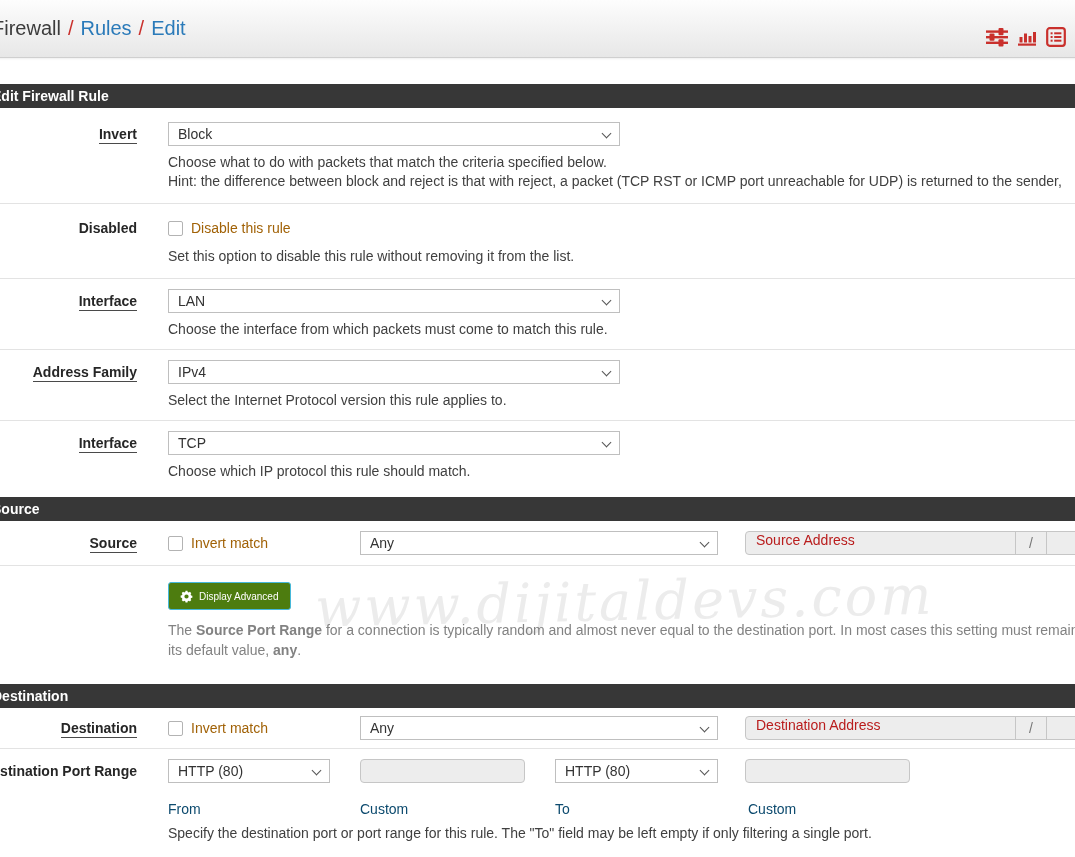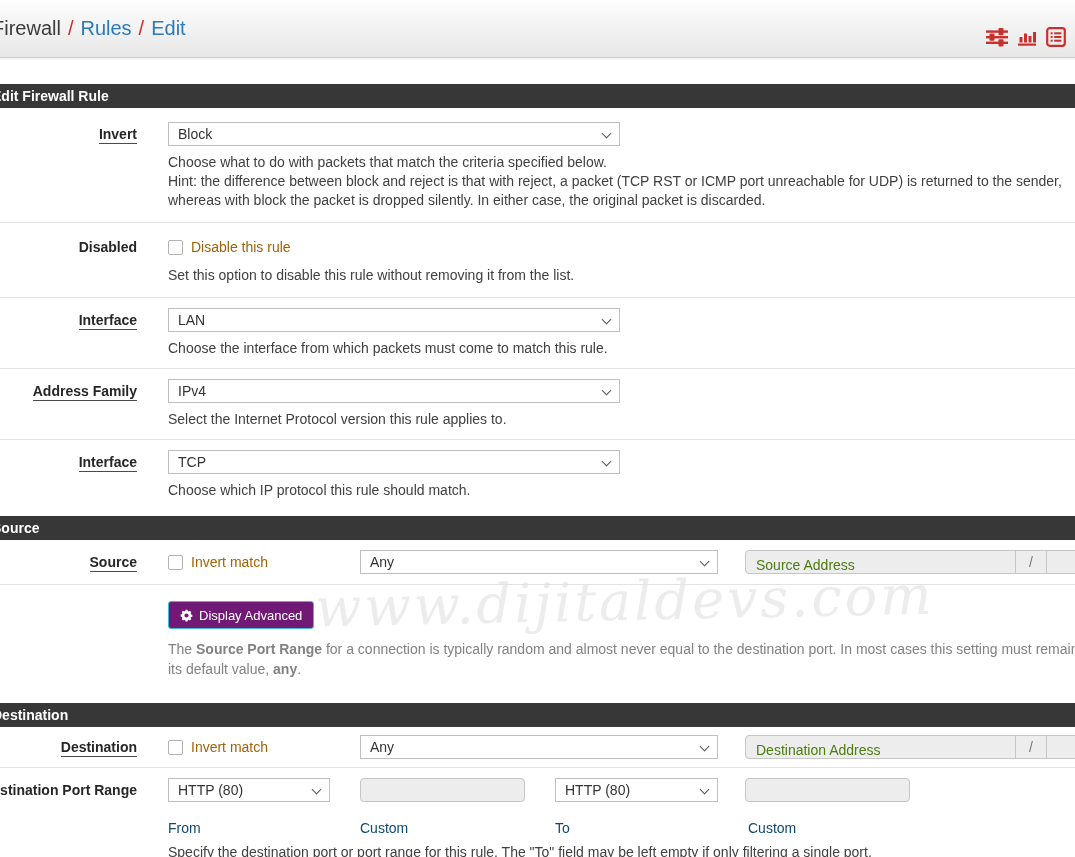--- a/index.html
+++ b/index.html
@@ -69,38 +69,38 @@
     width:13px;height:13px;border:1px solid #b3b3b3;border-radius:2px;background:#fff;
     margin-right:8px;flex:none;cursor:pointer;
   }
   .cb-wrap{width:170px;flex:none}
 
   
   .addr-group{
     margin-left:27px;display:flex;align-items:stretch;height:24px;box-sizing:border-box;
     border:1px solid #c6c6c6;border-radius:4px;background:#ededed;flex:none;
   }
-  .addr-input{width:259px;display:flex;align-items:flex-end;padding-left:10px;color:#4d7c0f;font-size:14px}
+  .addr-input{width:259px;display:flex;align-items:flex-start;padding-left:10px;color:#b91c1c;font-size:14px}
   .addr-slash{width:30px;border-left:1px solid #c6c6c6;display:flex;align-items:center;justify-content:center;color:#777;font-size:14px}
   .addr-mask{width:62px;border-left:1px solid #c6c6c6}
 
   
   .custom-input{
     width:165px;height:24px;background:#ededed;border:1px solid #c6c6c6;border-radius:4px;
     box-sizing:border-box;flex:none;
   }
   .ml-30{margin-left:30px}
   .ml-27{margin-left:27px}
 
   
   .adv-row{padding:16px 0 18px;border-top:1px solid #e3e3e3;margin-top:0}
   .adv-inner{margin-left:191px}
   .btn-info{
-    display:inline-flex;align-items:center;gap:6px;background:#701a75;border:1px solid #46b8da;
-    color:#fff;font-size:13px;padding:0 11px;height:28px;border-radius:3px;cursor:pointer;
+    display:inline-flex;align-items:center;gap:6px;background:#4d7c0f;border:1px solid #46b8da;
+    color:#fff;font-size:10px;padding:0 11px;height:28px;border-radius:3px;cursor:pointer;
     box-sizing:border-box;
   }
   .adv-help{margin-top:10px;font-size:14px;line-height:20px;color:#828282}
   .adv-help b{font-weight:bold}
   .nowrap{white-space:nowrap}
 
   
   .dpr-controls{display:flex}
   .dpr-captions{display:flex;margin-top:18px;font-size:14px;color:#0c4a6e}
   .cap1{width:192px}.cap2{width:195px}.cap3{width:193px}.cap4{width:165px}
@@ -165,21 +165,20 @@
   <div class="frow pad-lg">
     <div class="lbl"><span class="u">Invert</span></div>
     <div class="ctl">
       <div class="sel w-main">
         <span>Block</span>
         <span class="chev"></span>
       </div>
       <div class="help">
         <div>Choose what to do with packets that match the criteria specified below.</div>
         <div>Hint: the difference between block and reject is that with reject, a packet (TCP RST or ICMP port unreachable for UDP) is returned to the sender,</div>
-        <div>whereas with block the packet is dropped silently. In either case, the original packet is discarded.</div>
       </div>
     </div>
   </div>
 
   <div class="frow divided pad-md">
     <div class="lbl">Disabled</div>
     <div class="ctl">
       <div class="cbrow">
         <span class="cb"></span>
         <span>Disable this rule</span>

